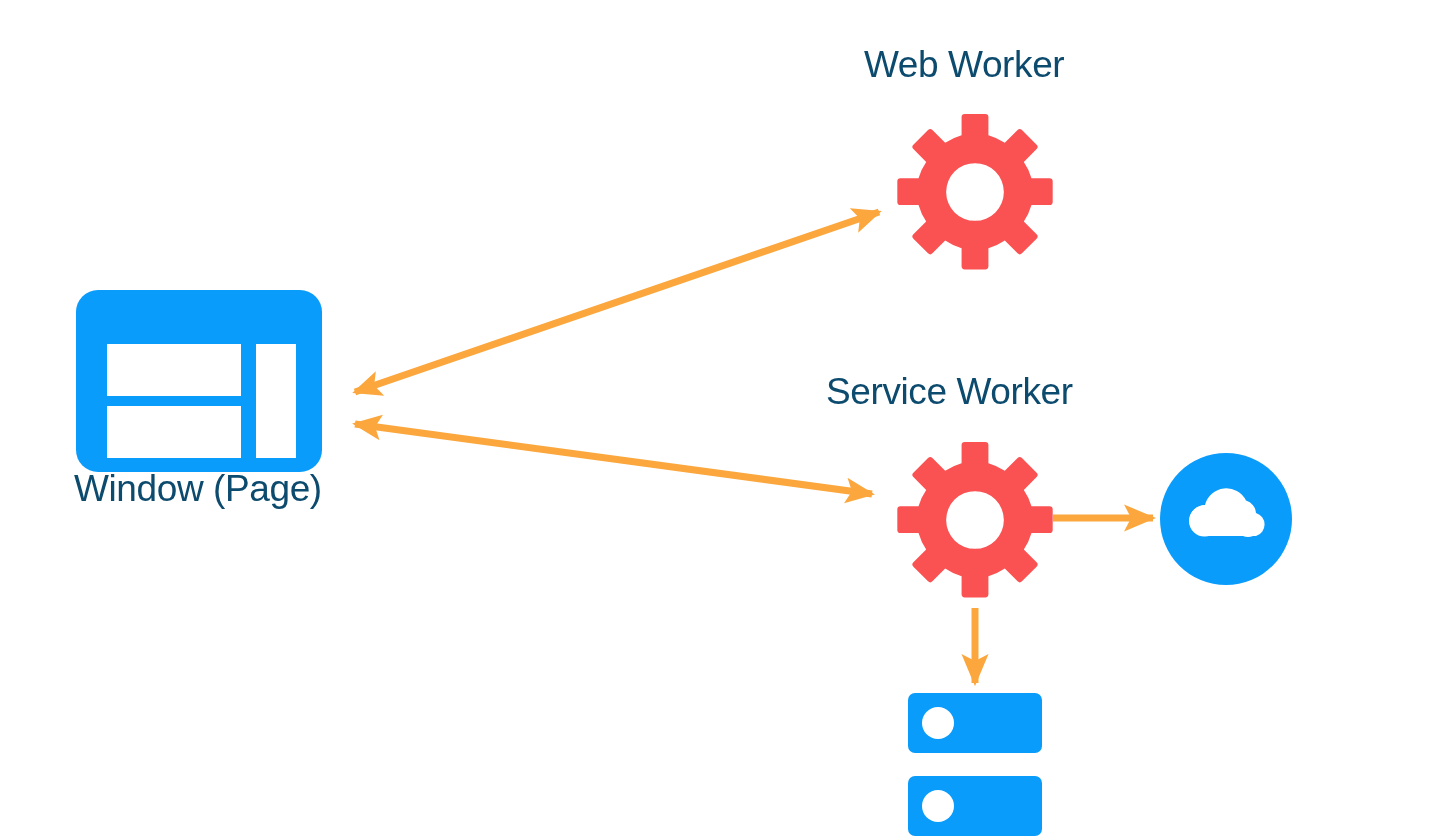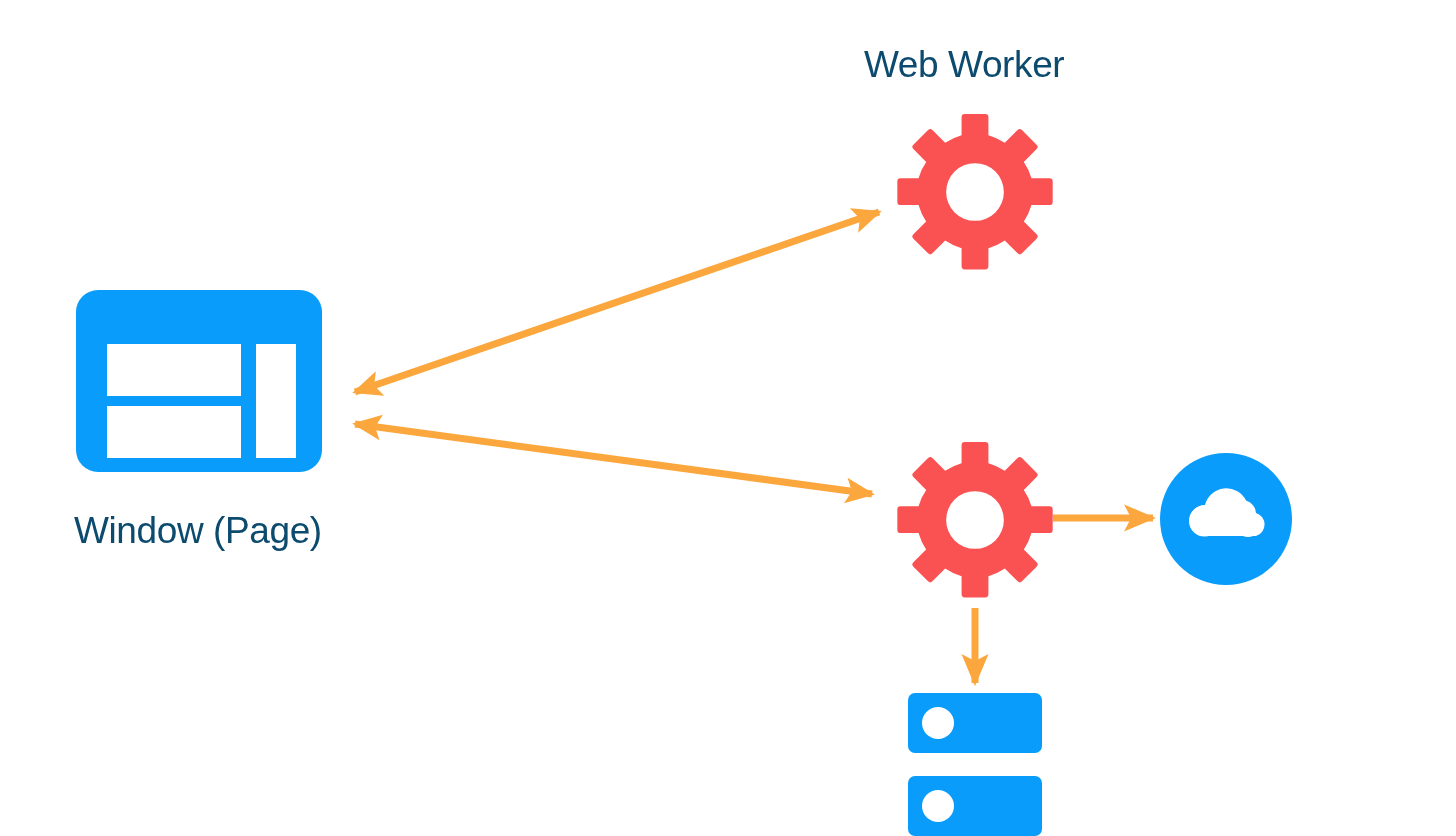--- a/index.html
+++ b/index.html
@@ -71,21 +71,21 @@
   </svg>
 
   <div class="node" style="left:76px; top:290px;">
     <svg class="icon-svg" width="246" height="182" viewBox="0 0 246 182">
       <rect x="0" y="0" width="246" height="182" rx="22" ry="22" fill="#0a9cfb"></rect>
       <rect x="31" y="54" width="134" height="52" fill="#ffffff"></rect>
       <rect x="31" y="116" width="134" height="52" fill="#ffffff"></rect>
       <rect x="180" y="54" width="40" height="114" fill="#ffffff"></rect>
     </svg>
   </div>
-  <div class="label" style="left:74px; top:510px;">Window (Page)</div>
+  <div class="label" style="left:74px; top:468px;">Window (Page)</div>
 
   <div class="label" style="left:864px; top:44px;">Web Worker</div>
   <div class="node" style="left:897px; top:112px;">
     <svg class="icon-svg" width="156" height="160" viewBox="0 0 100 100">
       <path fill="#fa5252" d="
         M 41.4 2
         Q 41.4 0 43.4 0
         L 56.6 0
         Q 58.6 0 58.6 2
         L 58.6 13.6
@@ -133,20 +133,21 @@
         L 30.9 18.5
         Q 35.7 15.2 41.4 13.6
         Z
         M 50 31.5
         A 18.5 18.5 0 1 0 50 68.5
         A 18.5 18.5 0 1 0 50 31.5
         Z"></path>
     </svg>
   </div>
 
+  <div class="label" style="left:826px; top:371px;">Service Worker</div>
   <div class="node" style="left:897px; top:440px;">
     <svg class="icon-svg" width="156" height="160" viewBox="0 0 100 100">
       <path fill="#fa5252" d="
         M 41.4 2
         Q 41.4 0 43.4 0
         L 56.6 0
         Q 58.6 0 58.6 2
         L 58.6 13.6
         Q 64.3 15.2 69.1 18.5
         L 77.3 10.3

